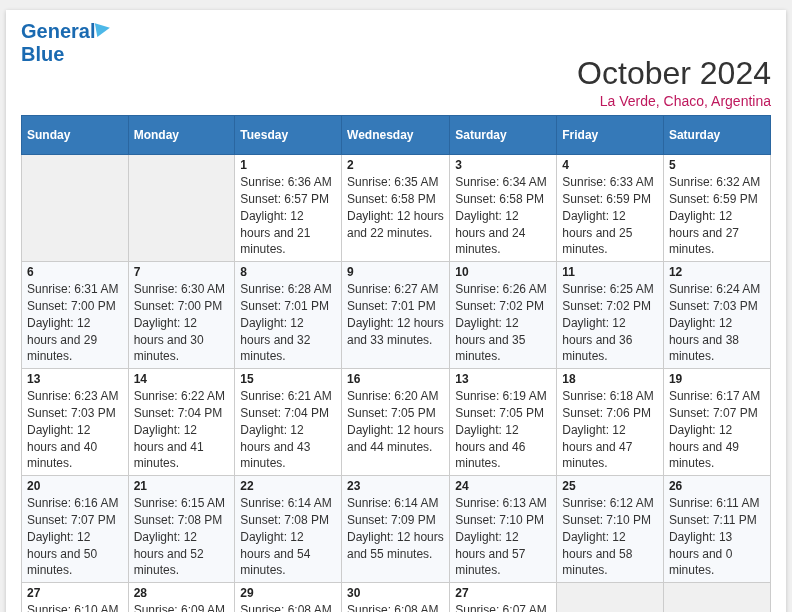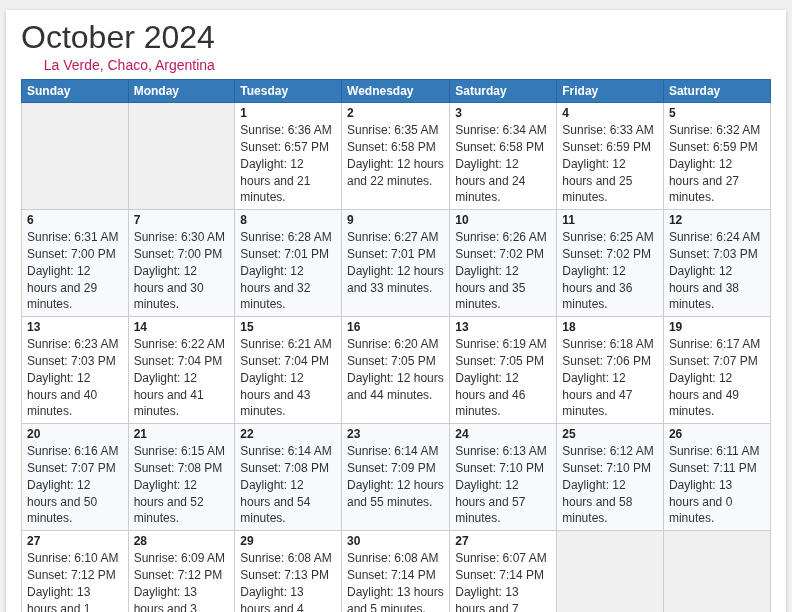--- a/index.html
+++ b/index.html
@@ -31,35 +31,36 @@
       align-items: flex-start;
     }
     .title-block {
       text-align: right;
     }
     .month-title {
       font-size: 32px;
       font-weight: normal;
       color: #333;
       line-height: 1.1;
+      margin-top: 36px;
     }
     .location {
       font-size: 14px;
       color: #be185d;
       margin-top: 2px;
     }
     .calendar-grid {
       width: 100%;
       border-collapse: collapse;
     }
     .calendar-grid th {
       background-color: #3579b8;
       color: white;
       text-align: left;
-      padding: 4px 5px;
+      padding: 12px 5px;
       font-size: 12px;
       font-weight: bold;
       border: 1px solid #2a66a0;
     }
     .calendar-grid td {
       border: 1px solid #ccc;
       vertical-align: top;
       padding: 3px 5px;
       width: 111px;
       min-height: 70px;
@@ -99,20 +100,28 @@
       border-color: transparent transparent transparent #4db8e8;
       margin-left: 1px;
       transform: translateY(-2px) rotate(-10deg);
     }
   </style>
 </head>
 <body>
 
 <div class="calendar-container">
   <div class="header">
+    <div class="logo">
+      <div class="logo-img">
+        <div>
+          <span class="logo-blue">General</span><span class="arrow-icon"></span><br>
+          <span class="logo-blue">Blue</span>
+        </div>
+      </div>
+    </div>
     <div class="title-block">
       <div class="month-title">October 2024</div>
       <div class="location">La Verde, Chaco, Argentina</div>
     </div>
   </div>
   <table class="calendar-grid">
     <thead>
       <tr>
         <th>Sunday</th>
         <th>Monday</th>

